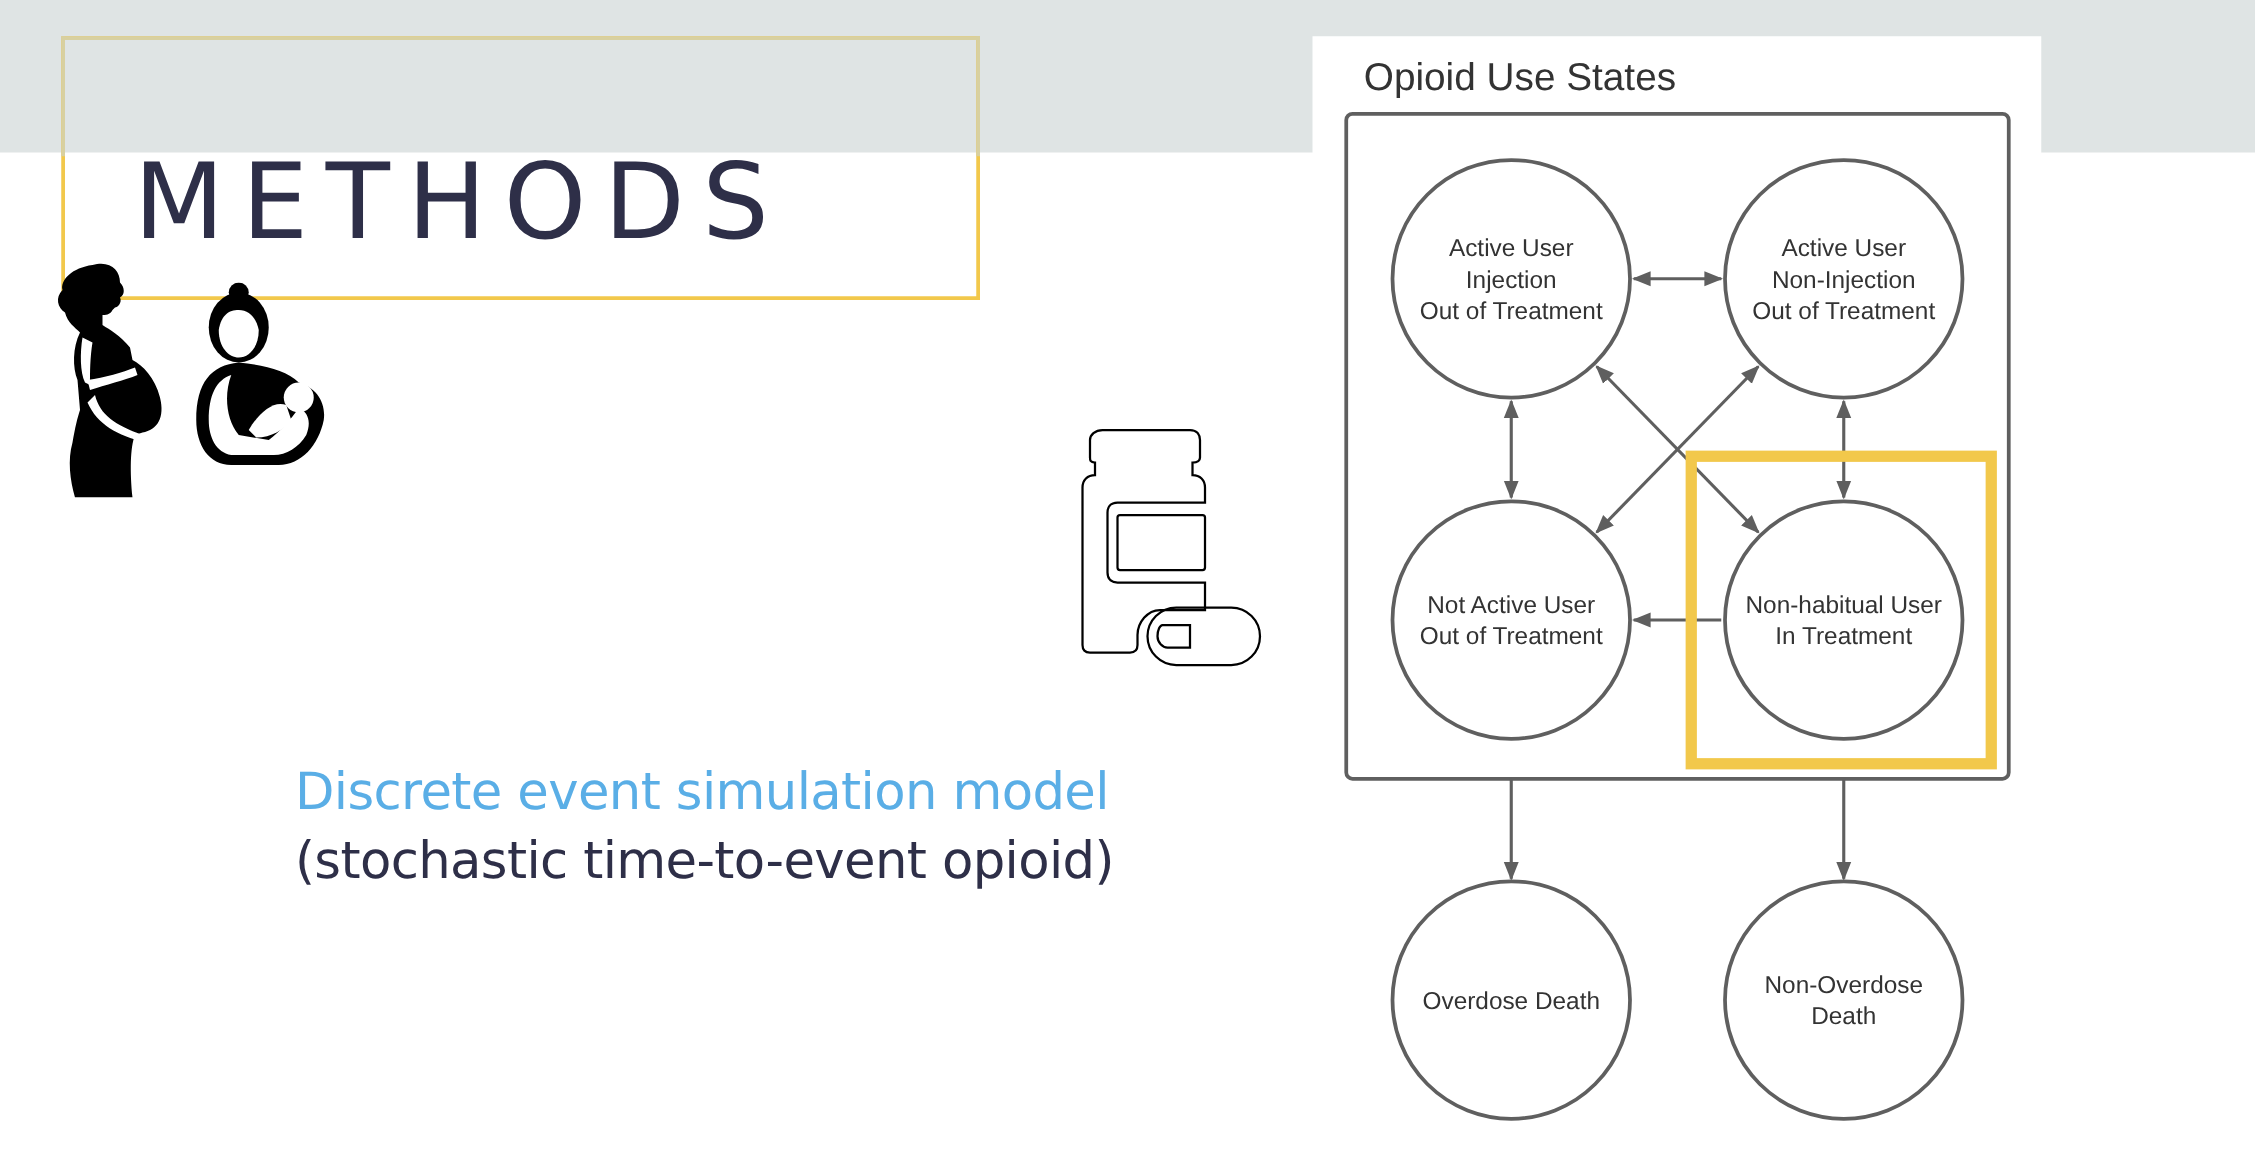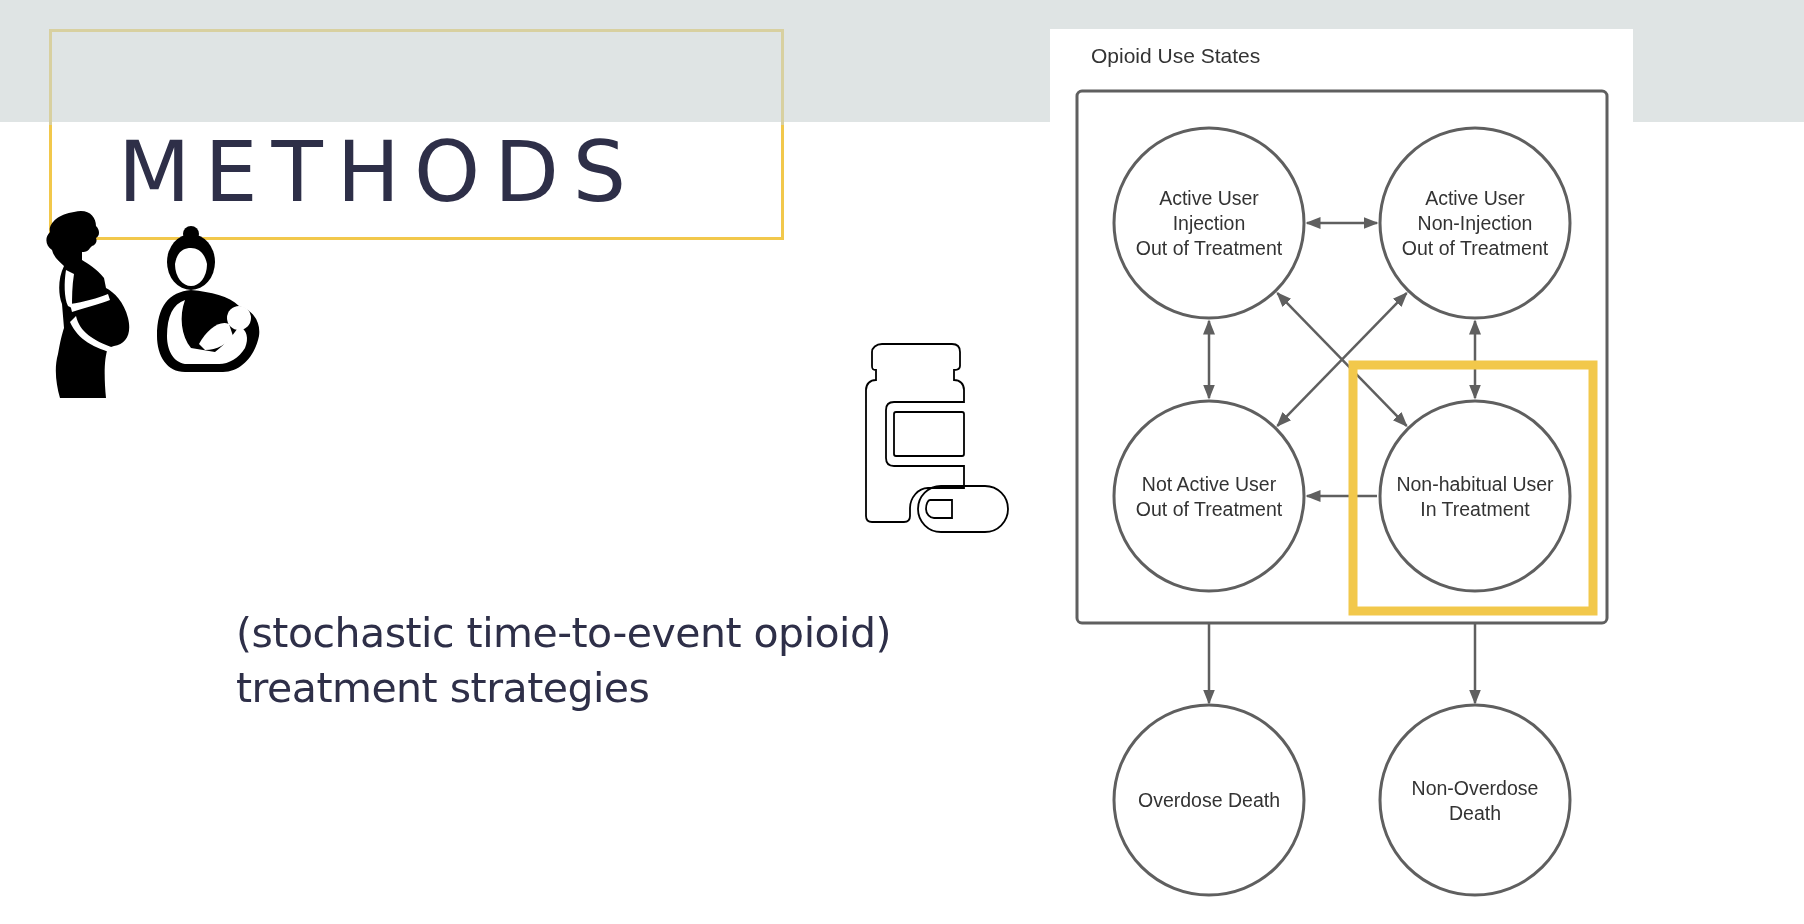--- a/index.html
+++ b/index.html
@@ -16,40 +16,40 @@
     position: absolute; left: 49px; top: 29px; width: 735px; height: 211px;
     border: 3px solid #f2c84b; box-sizing: border-box;
   }
   .title-frame::before {
     content: ""; position: absolute; left: -3px; top: -3px; right: -3px; height: 96px;
     border: 3px solid #d8d0a0; border-bottom: none; box-sizing: border-box;
   }
   .page-title {
     position: absolute; left: 104px; top: 116px;
     font-family: "DejaVu Sans", sans-serif; font-size: 84px; font-weight: normal;
-    letter-spacing: 14px; color: #2e2f48; line-height: 1; margin: 14px;
+    letter-spacing: 14px; color: #2e2f48; line-height: 1; margin: 3px;
   }
   .icon { position: absolute; }
   .pregnant-icon { left: 44px; top: 208px; width: 92px; height: 190px; }
   .mother-icon { left: 155px; top: 226px; width: 106px; height: 150px; }
   .bottle-icon { left: 864px; top: 340px; width: 146px; height: 196px; }
   .body-text {
     position: absolute; left: 236px; top: 606px; width: 760px;
     font-family: "DejaVu Sans", sans-serif; font-size: 41px; line-height: 55px;
     color: #2e2f48; letter-spacing: -0.5px;
   }
   .body-text .highlight { color: #5aaee6; display: block; }
   .body-text .line { display: block; }
   .diagram-panel {
     position: absolute; left: 1050px; top: 29px; width: 583px; height: 895px;
     background: #ffffff;
   }
   .diagram-title {
     position: absolute; left: 1091px; top: 44px;
-    font-family: "Liberation Sans", sans-serif; font-size: 21px; color: #333333;
+    font-family: "Liberation Sans", sans-serif; font-size: 31px; color: #333333;
   }
   svg.diagram { position: absolute; left: 0; top: 0; width: 1804px; height: 924px; pointer-events: none; }
   svg.diagram text {
     font-family: "Liberation Sans", sans-serif; font-size: 19.5px; fill: #333333;
   }
   svg.diagram .node-circle { fill: #ffffff; stroke: #5f5f5f; stroke-width: 3; }
   svg.diagram .edge { stroke: #5f5f5f; stroke-width: 2.5; fill: none; }
 </style>
 </head>
 <body>
@@ -76,22 +76,22 @@
 </svg>
 
 <svg class="icon bottle-icon" viewBox="0 0 146 196" fill="none" stroke="#000" stroke-width="1.8">
   <path d="M18 4 L88 4 C94 4 96 8 96 12 L96 26 C96 30 92 30 90 30 L90 40 C96 40 100 44 100 50 L100 62 L30 62 C24 62 22 66 22 70 L22 118 C22 124 26 126 30 126 L100 126 L100 148 L64 148 C54 148 46 158 46 168 L46 176 C46 180 44 182 40 182 L8 182 C4 182 2 180 2 176 L2 50 C2 44 6 40 12 40 L12 30 C8 30 8 28 8 26 L8 12 C8 8 12 4 18 4 Z"></path>
   <rect x="30" y="72" width="70" height="44" rx="2"></rect>
   <rect x="54" y="146" width="90" height="46" rx="23"></rect>
   <path d="M66 160 L88 160 L88 178 L70 178 C66 178 62 174 62 169 C62 164 64 160 66 160 Z"></path>
 </svg>
 
 <div class="body-text">
+  <span class="highlight">Discrete event simulation model</span>
   <span class="line">(stochastic time-to-event opioid)</span>
-  <span class="line">treatment strategies</span>
 </div>
 
 <div class="diagram-panel"></div>
 <div class="diagram-title">Opioid Use States</div>
 
 <svg class="diagram" viewBox="0 0 1804 924">
   <defs>
     <marker id="ah" viewBox="0 0 10 10" refX="9" refY="5" markerWidth="6" markerHeight="6" orient="auto-start-reverse" markerUnits="strokeWidth">
       <path d="M0 1 L10 5 L0 9 Z" fill="#5f5f5f"></path>
     </marker>

